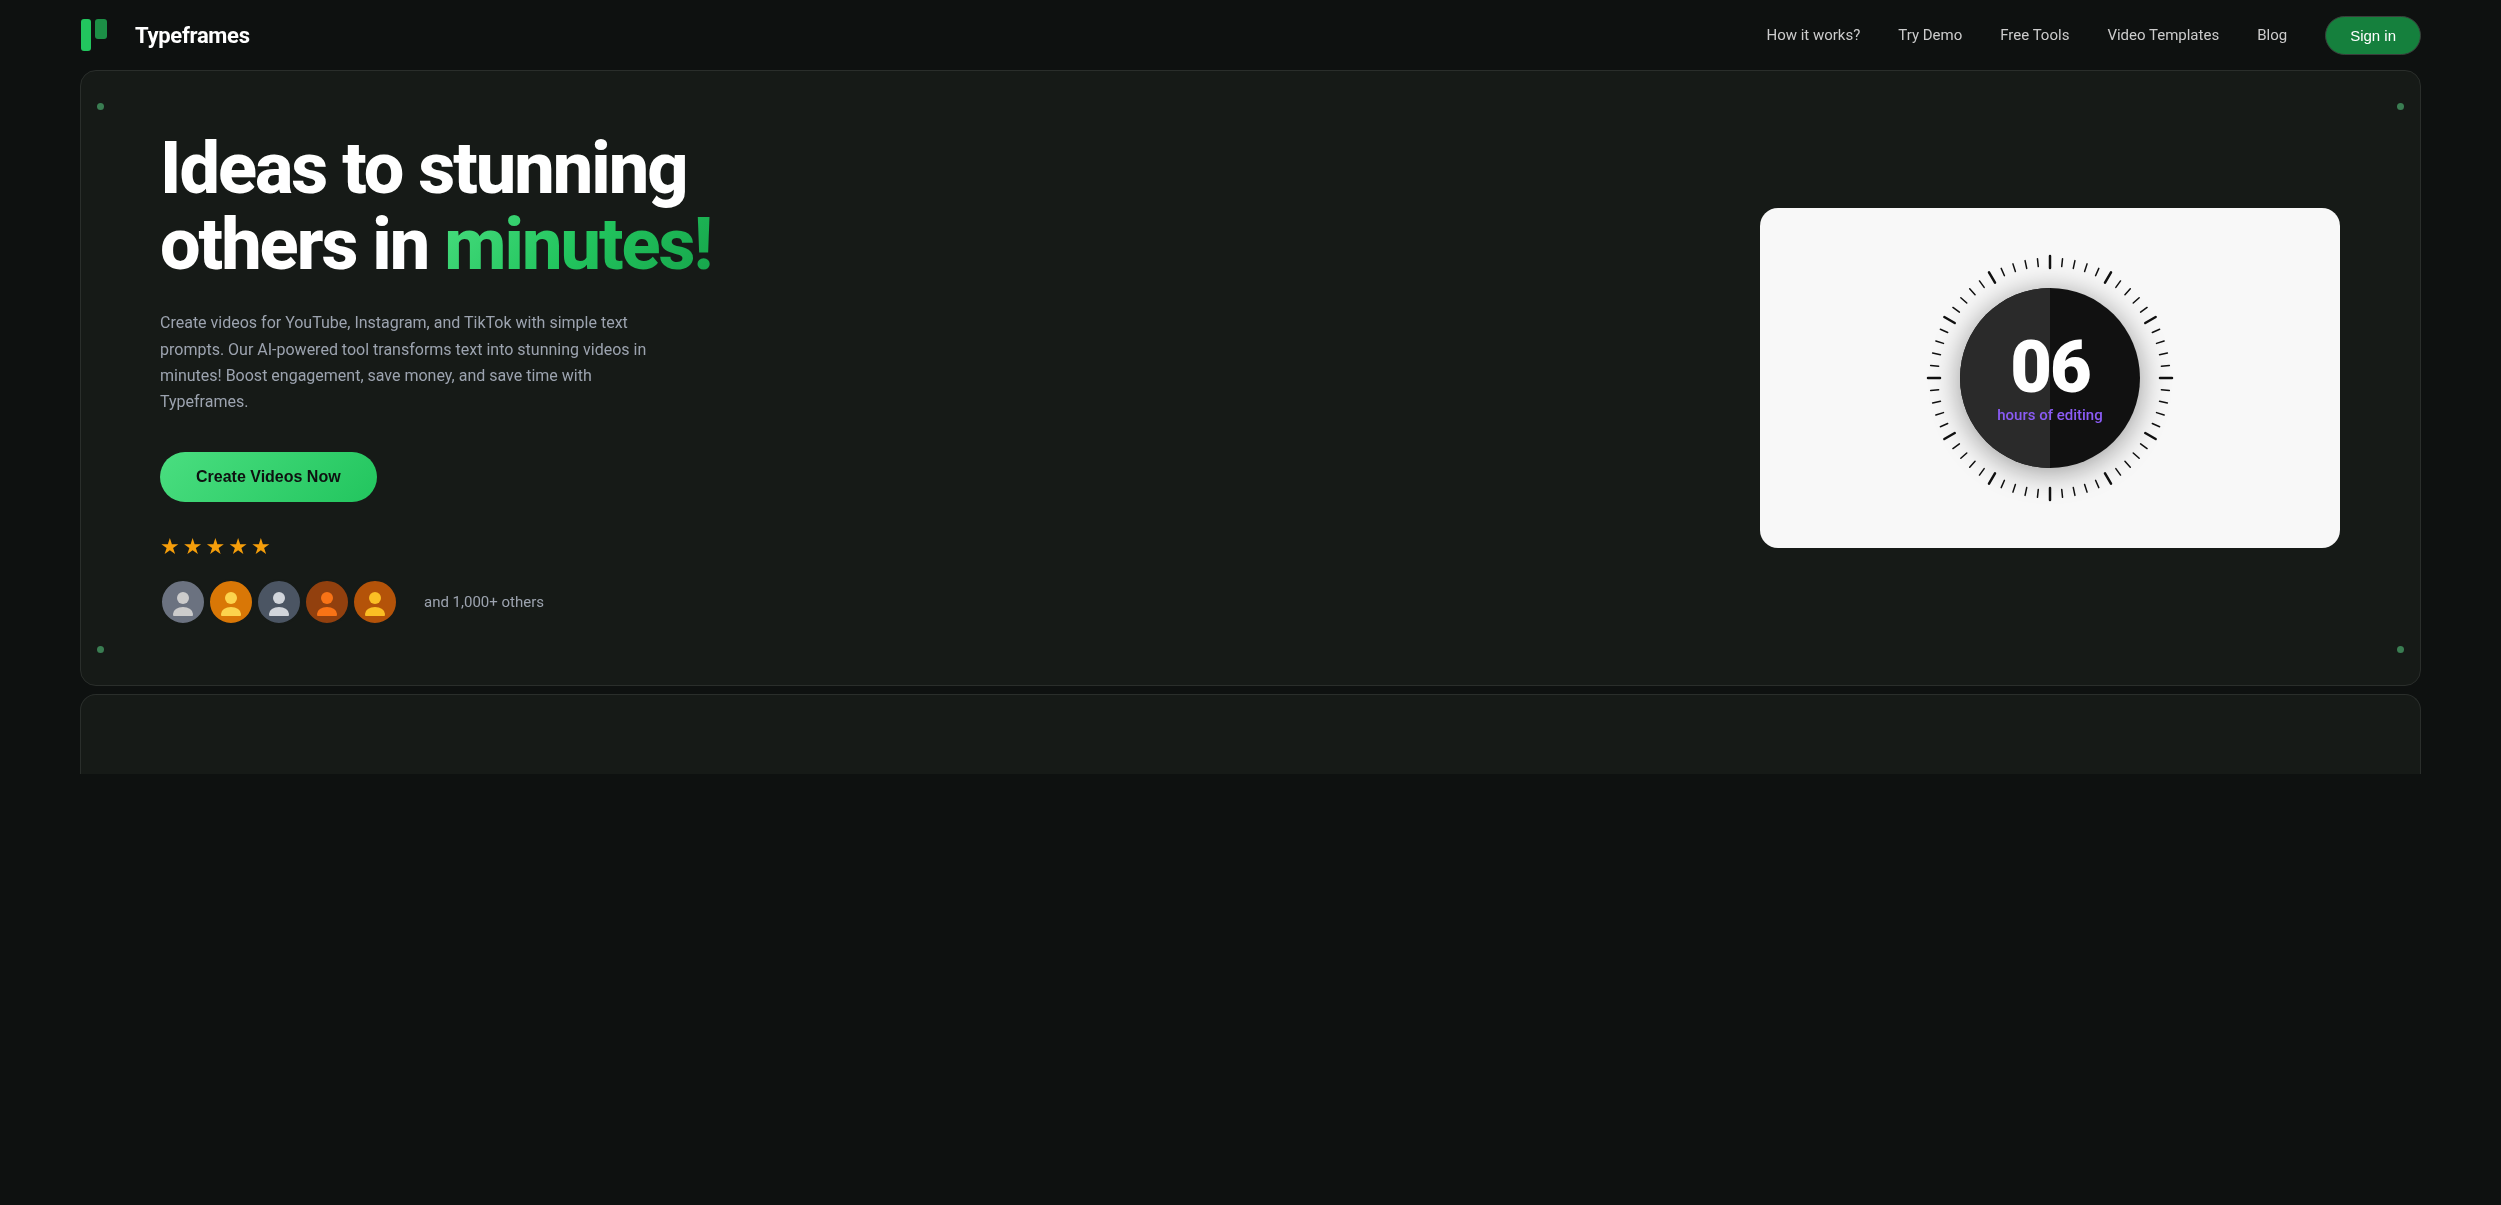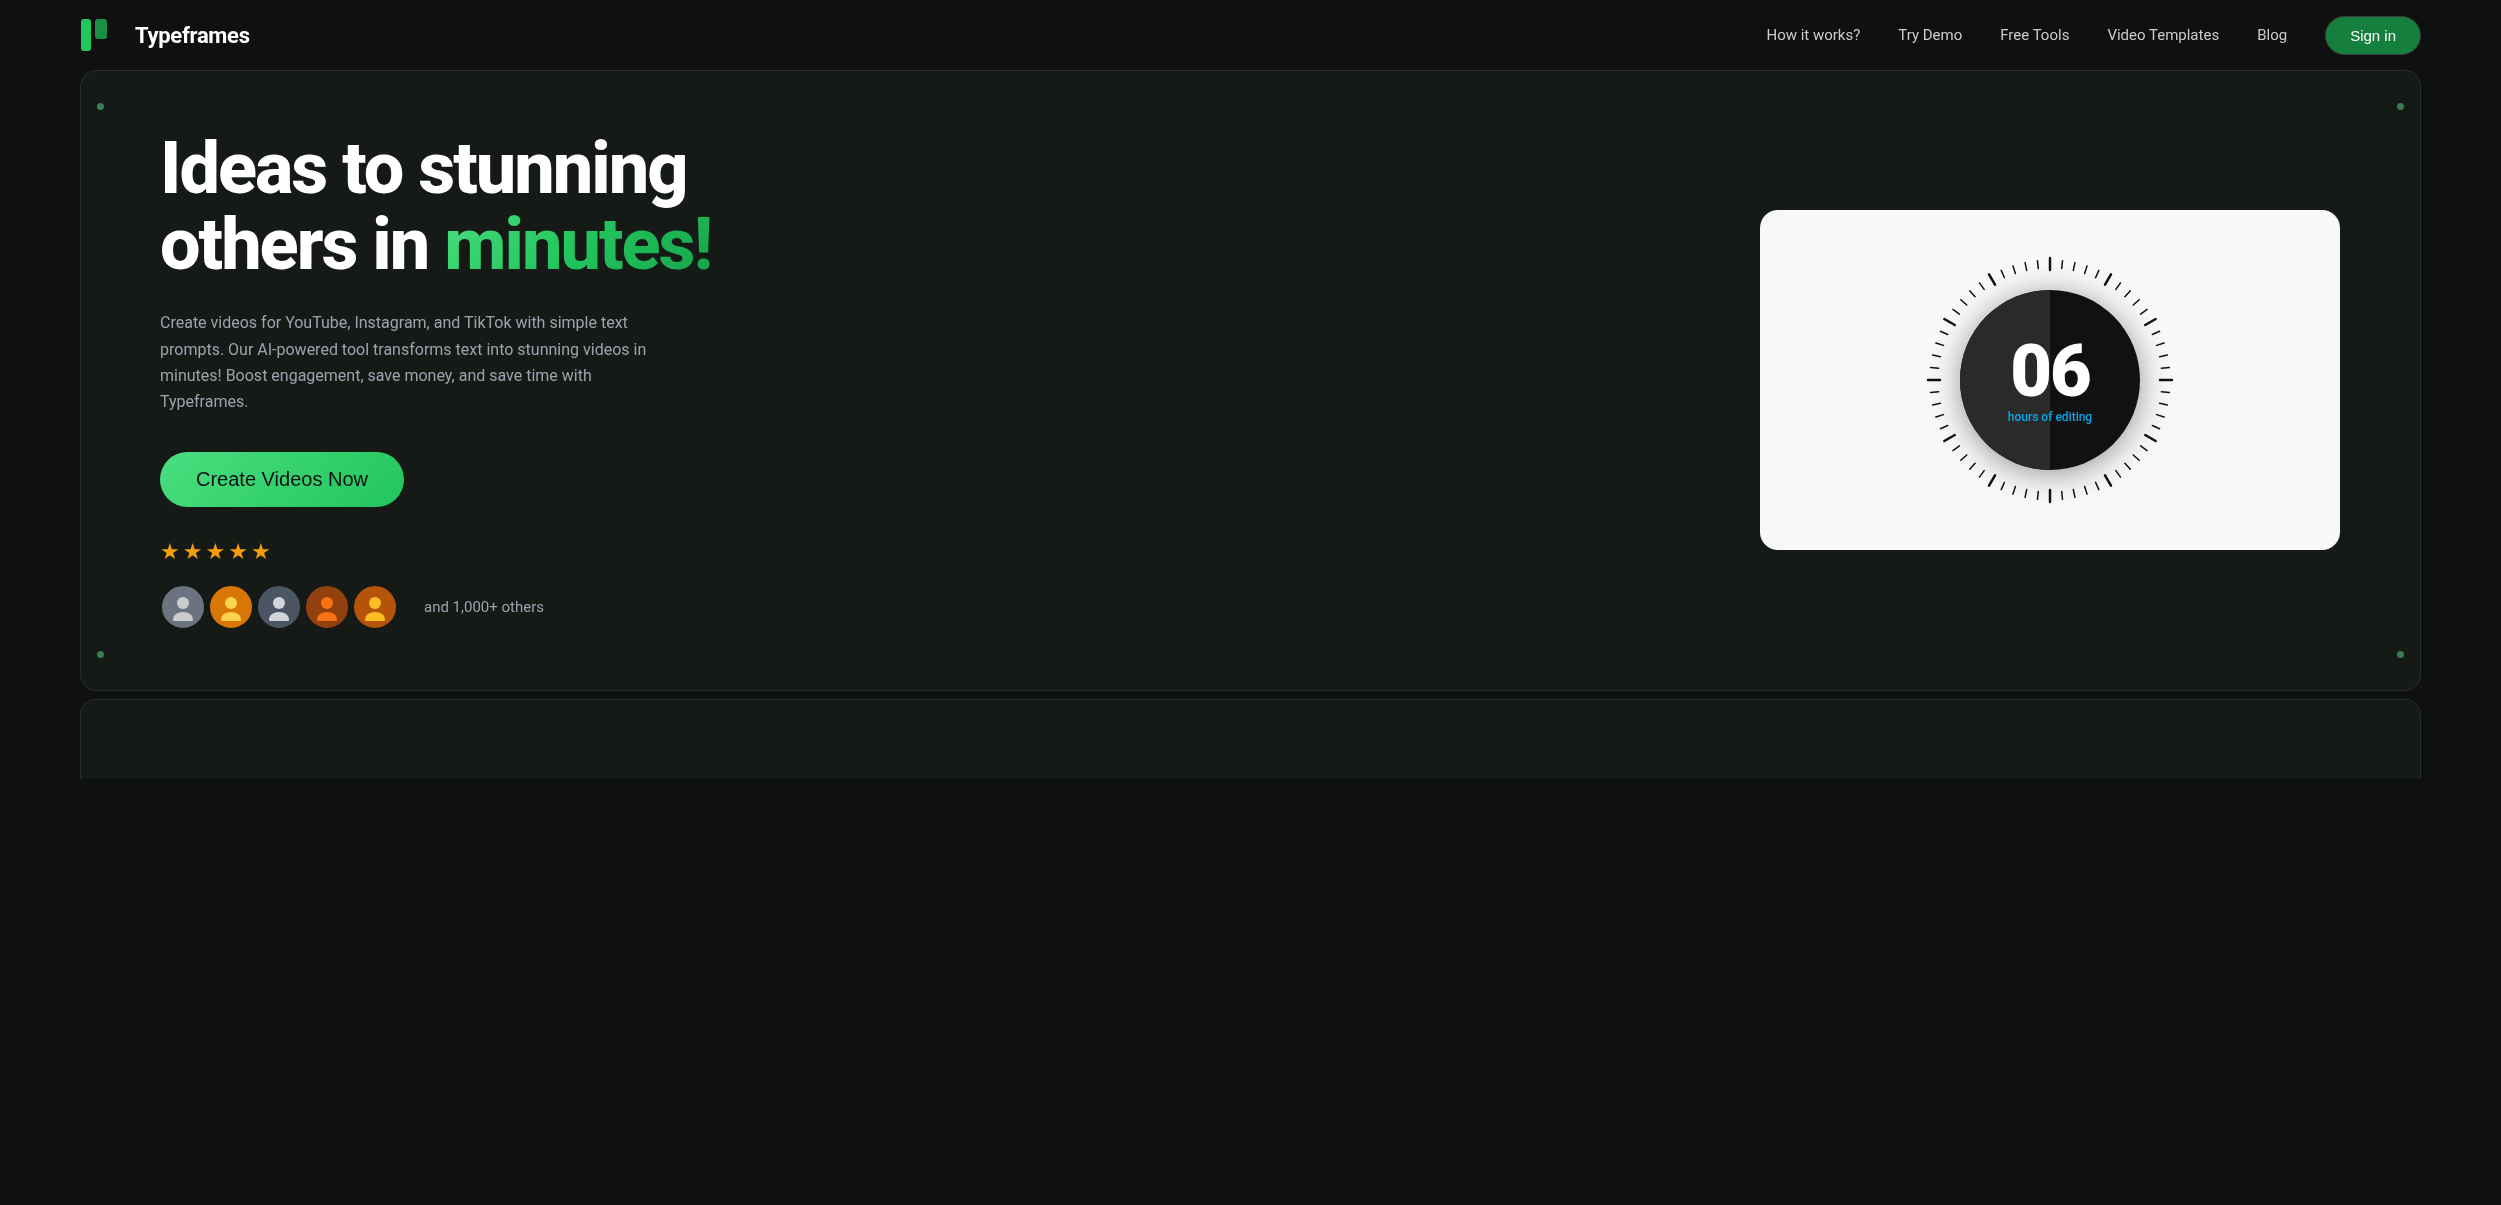--- a/index.html
+++ b/index.html
@@ -134,22 +134,22 @@
       max-width: 500px;
       margin-bottom: 36px;
     }
 
     .cta-btn {
       background: linear-gradient(135deg, #4ade80, #22c55e);
       color: #0e1110;
       border: none;
       border-radius: 50px;
       padding: 16px 36px;
-      font-size: 20px;
-      font-weight: 400;
+      font-size: 16px;
+      font-weight: 700;
       cursor: pointer;
       display: inline-block;
       margin-bottom: 32px;
     }
 
     .stars-row {
       display: flex;
       align-items: center;
       gap: 3px;
       margin-bottom: 20px;
@@ -260,22 +260,22 @@
       font-size: 72px;
       font-weight: 900;
       color: #ffffff;
       line-height: 1;
       position: relative;
       z-index: 1;
       letter-spacing: -2px;
     }
 
     .clock-label {
-      font-size: 12px;
-      color: #0ea5e9;
+      font-size: 15px;
+      color: #8b5cf6;
       font-weight: 500;
       position: relative;
       z-index: 1;
       margin-top: 2px;
     }
 
     
     .bottom-section {
       margin: 8px 80px 0;
       background: #161a17;

